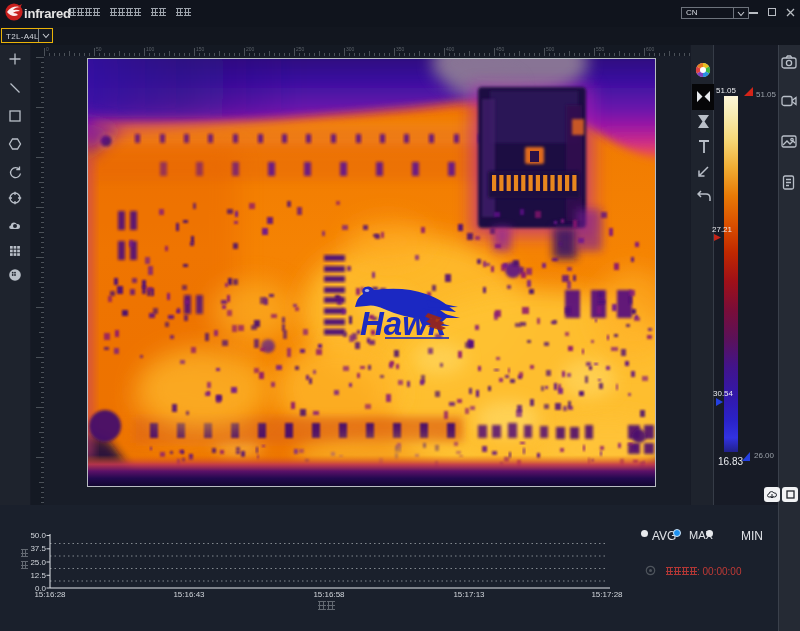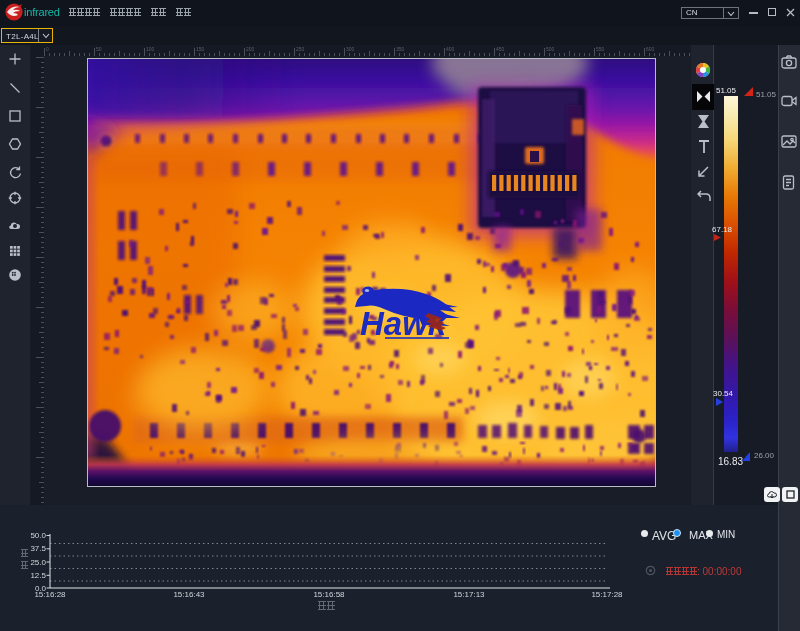--- a/index.html
+++ b/index.html
@@ -20,31 +20,31 @@
 .icon{stroke:#b9bfc8;fill:none;stroke-width:1.3}
 </style></head><body>
 <div id="app">
 
 <div class="abs" style="left:0;top:0;width:800px;height:27px;background:#10141d"></div>
 <svg class="abs" style="left:4px;top:2px" width="20" height="20" viewBox="0 0 20 20">
  <circle cx="10" cy="10" r="8.6" fill="#c8201e"></circle>
  <path d="M3,10 q5,-7 14,-5 q-6,0 -8,3 q5,-1 7,1 q-5,0 -7,2 q4,0 5,2 q-6,3 -11,-3 z" fill="#fff" opacity="0.92"></path>
  <path d="M14,4 l4,-2 -2,4 z" fill="#c8201e"></path>
 </svg>
-<div class="abs" style="left:24px;top:6px;font-size:11px;font-weight:normal;color:#14b8a6;letter-spacing:-0.2px">infrared</div>
+<div class="abs" style="left:24px;top:6px;font-size:13px;font-weight:bold;color:#e5e5e5;letter-spacing:-0.2px">infrared</div>
 <div class="abs" style="left:68px;top:8px;color:#aab0b8;font-size:0;white-space:nowrap">
  <i class="cj cj8"></i><i class="cj cj8"></i><i class="cj cj8"></i><i class="cj cj8"></i>
  <span style="display:inline-block;width:9px"></span>
  <i class="cj cj8"></i><i class="cj cj8"></i><i class="cj cj8"></i><i class="cj cj8"></i>
  <span style="display:inline-block;width:9px"></span>
  <i class="cj cj8"></i><i class="cj cj8"></i>
  <span style="display:inline-block;width:9px"></span>
  <i class="cj cj8"></i><i class="cj cj8"></i>
 </div>
-<div class="abs" style="left:681px;top:7px;width:58px;height:12px;border:1px solid #6d737c;display:flex;">
+<div class="abs" style="left:681px;top:7px;width:68px;height:12px;border:1px solid #6d737c;display:flex;">
  <span style="font-size:8px;color:#d8dce2;margin-left:4px">CN</span>
  <span style="position:absolute;right:14px;top:0;bottom:0;border-left:1px solid #6d737c"></span>
  <svg style="position:absolute;right:3px;top:3px" width="8" height="6" viewBox="0 0 8 6">
         <path d="M1,1 L4,4.5 L7,1" stroke="#c8ccd2" stroke-width="1.1" fill="none"></path>
       </svg>
 </div>
 <div class="abs" style="left:749px;top:12px;width:9px;height:1.5px;background:#b8bcc2"></div>
 <div class="abs" style="left:768px;top:8px;width:8px;height:8px;border:1.3px solid #b8bcc2"></div>
 <svg class="abs" style="left:786px;top:8px" width="9" height="9" viewBox="0 0 9 9">
       <path d="M1,1 L8,8 M8,1 L1,8" stroke="#b8bcc2" stroke-width="1.3"></path>
@@ -894,21 +894,21 @@
 </svg>
 
 <div class="abs" style="left:724px;top:96px;width:14px;height:356px;background:linear-gradient(to bottom,
  #fdf6d8 0%,#f8ecb4 5%,#f6d87a 12%,#f0ad34 20%,#e87a06 28%,#da5000 36%,#c02800 44%,#a01018 52%,
  #7a0d38 60%,#5c1158 68%,#42148a 76%,#3318aa 84%,#2a22c8 91%,#3232e0 96%,#20208a 100%)"></div>
 <div class="abs" style="left:716px;top:86px;font-size:8px;color:#e8eaee">51.05</div>
 <svg class="abs" style="left:743px;top:87px" width="11" height="10" viewBox="0 0 11 10">
       <path d="M10,0 L10,9 L1,9 Z" fill="#d42418"></path>
     </svg>
 <div class="abs" style="left:756px;top:90px;font-size:8px;color:#9aa0a8">51.05</div>
-<div class="abs" style="left:712px;top:225px;font-size:8px;color:#e8eaee">67.18</div>
+<div class="abs" style="left:712px;top:225px;font-size:8px;color:#e8eaee">27.21</div>
 <svg class="abs" style="left:714px;top:234px" width="8" height="7" viewBox="0 0 8 7">
       <path d="M0,0 L7,3.5 L0,7 Z" fill="#c42418"></path>
     </svg>
 <div class="abs" style="left:713px;top:389px;font-size:8px;color:#e8eaee">30.54</div>
 <svg class="abs" style="left:716px;top:398px" width="8" height="8" viewBox="0 0 8 8">
       <path d="M0,0 L7,4 L0,8 Z" fill="#2440e0"></path>
     </svg>
 <div class="abs" style="left:718px;top:456px;font-size:10px;color:#e8eaee">16.83</div>
 <svg class="abs" style="left:742px;top:452px" width="9" height="10" viewBox="0 0 9 10">
       <path d="M0,9 L8,0 L8,9 Z" fill="#2440e0"></path>
@@ -975,19 +975,19 @@
         <i class="cj cj8"></i>
         <i class="cj cj8" style="margin-top:4px"></i>
       </div>
     </div>
 <div class="abs" style="left:317px;top:601px;color:#6a7078;font-size:0"><i class="cj cj9"></i><i class="cj cj9"></i></div>
 <div class="abs" style="left:641px;top:529.5px;width:7px;height:7px;border-radius:50%;background:#e8eaee"></div>
 <div class="abs" style="left:652px;top:529px;font-size:12px;color:#e0e3e8">AVG</div>
 <div class="abs" style="left:673px;top:529px;width:8px;height:8px;border-radius:50%;background:#1b90f0;border:1px solid #cfe4f6"></div>
 <div class="abs" style="left:689px;top:529px;font-size:11px;color:#e0e3e8">MAX</div>
 <div class="abs" style="left:706px;top:529.5px;width:7px;height:7px;border-radius:50%;background:#e8eaee"></div>
-<div class="abs" style="left:717px;top:529px;font-size:10px;color:#e0e3e8">MIN</div>
+<div class="abs" style="left:741px;top:529px;font-size:12px;color:#e0e3e8">MIN</div>
 <svg class="abs" style="left:645px;top:565px" width="11" height="11" viewBox="0 0 11 11">
  <circle cx="5.5" cy="5.5" r="4.2" stroke="#4e545c" stroke-width="1.2" fill="none"></circle>
  <circle cx="5.5" cy="5.5" r="1.5" fill="#4e545c"></circle>
 </svg>
 <div class="abs" style="left:665px;top:567px;color:#bf3a36;font-size:0;white-space:nowrap"><i class="cj cj8"></i><i class="cj cj8"></i><i class="cj cj8"></i><i class="cj cj8"></i><span style="font-size:10px;position:relative;top:-1.5px;vertical-align:top">: 00:00:00</span></div>
 
 </div>
 </body></html>

